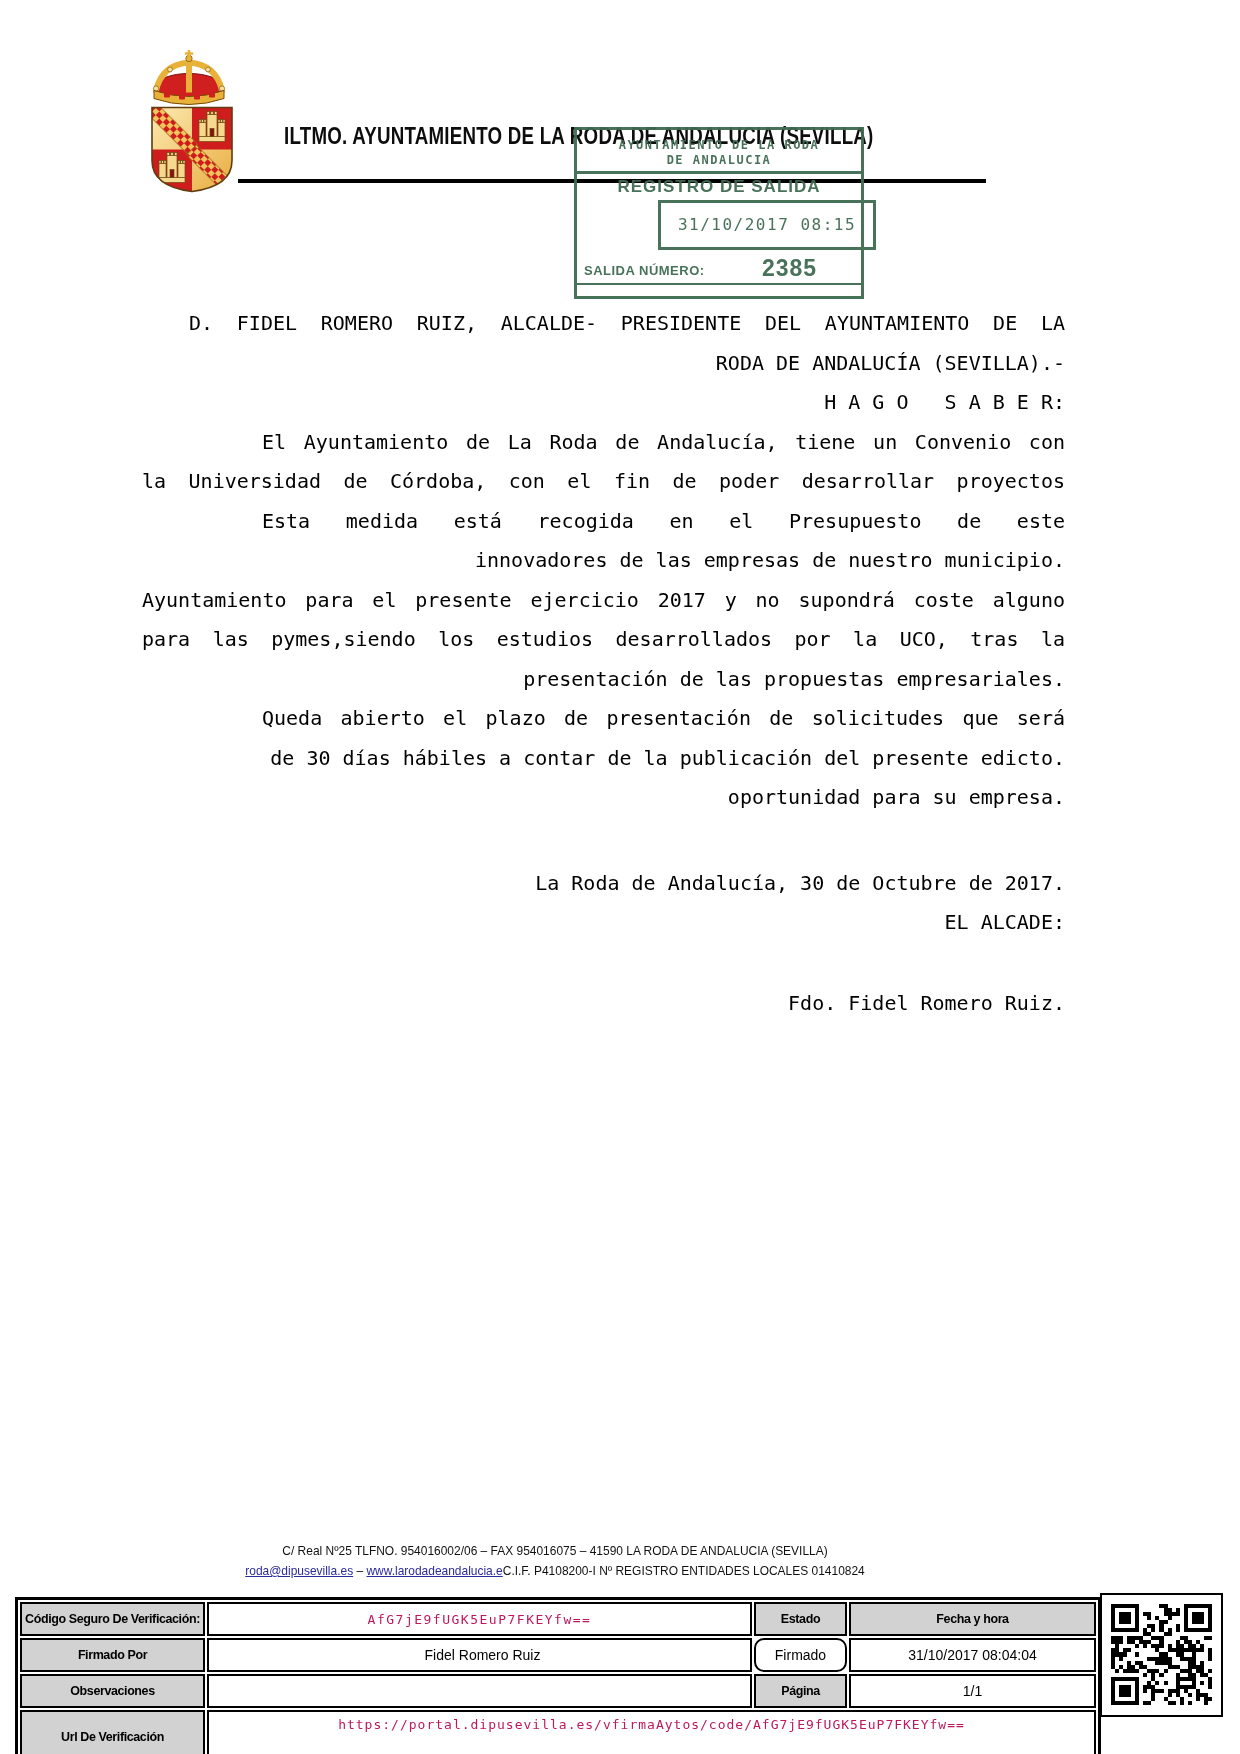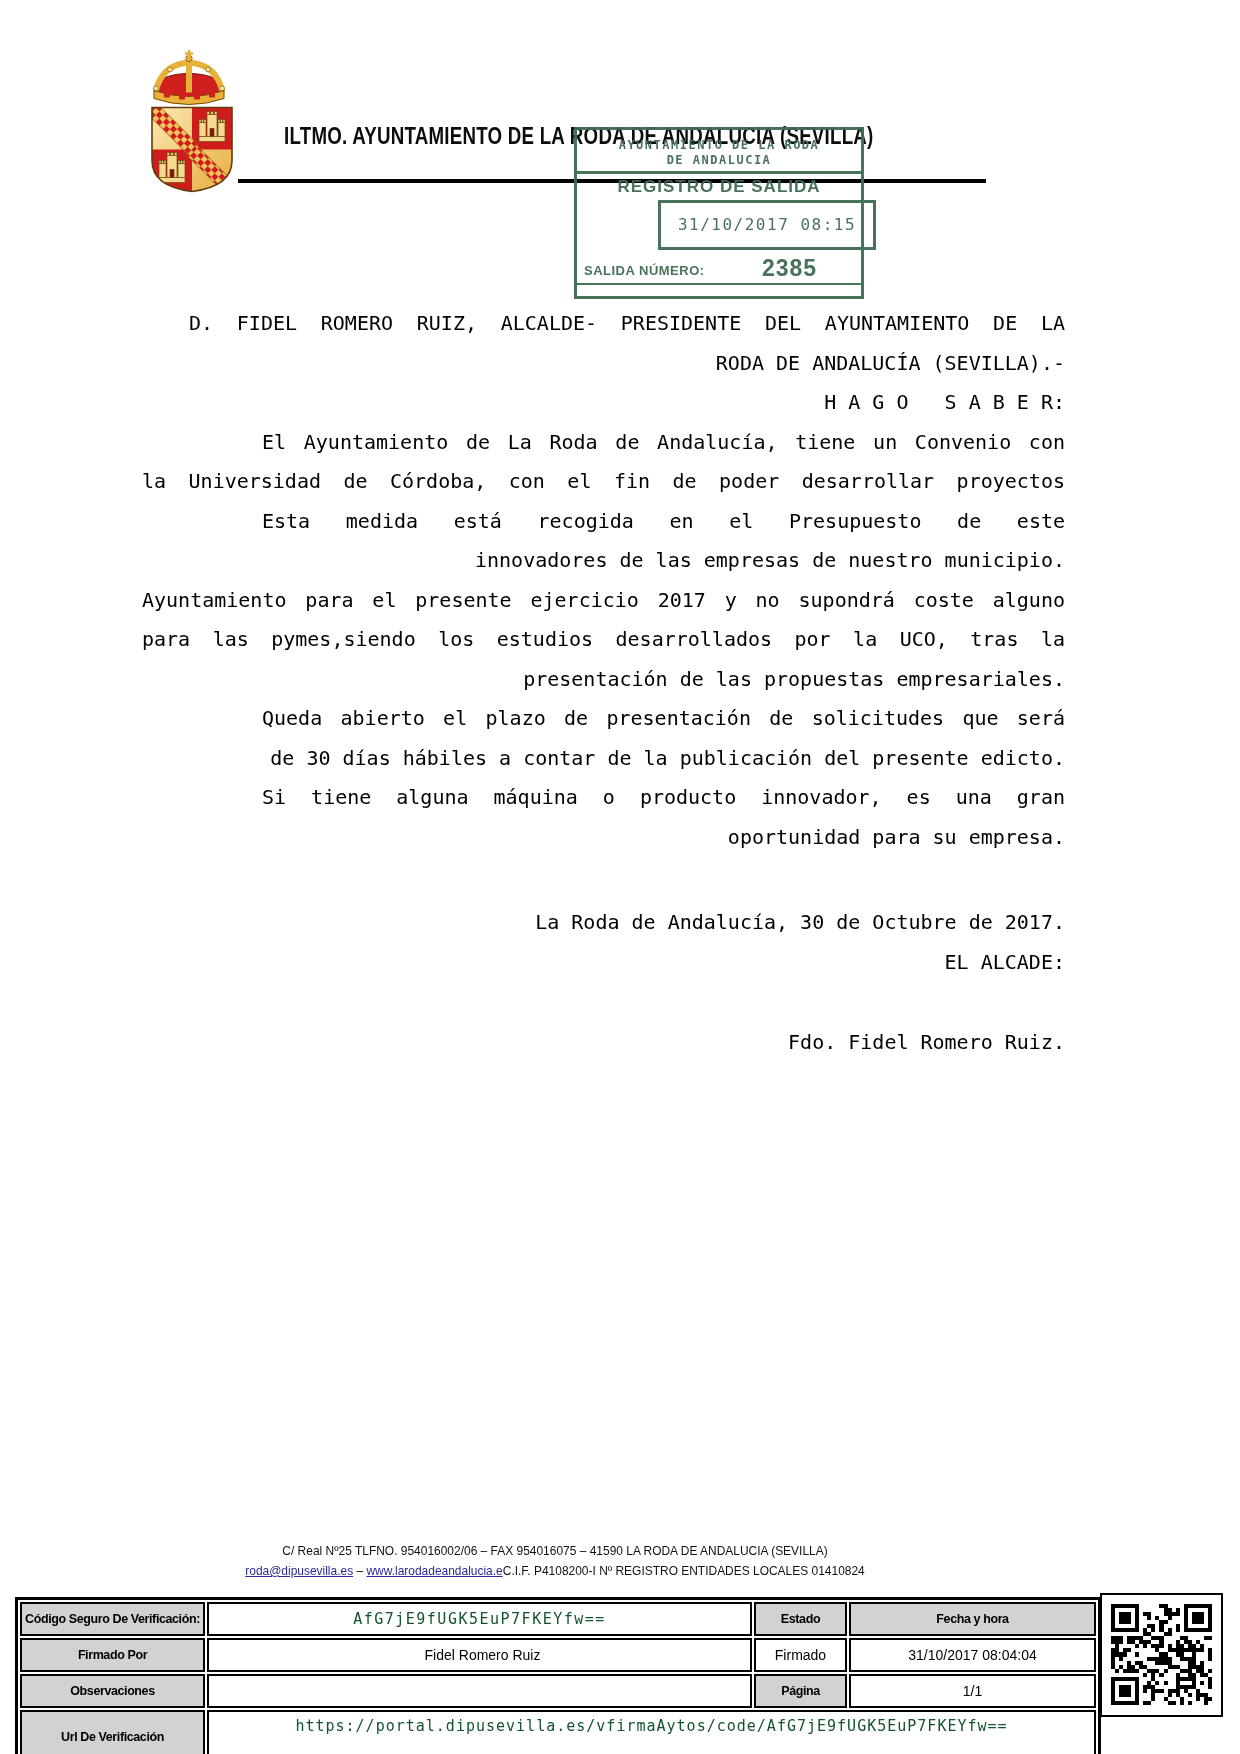--- a/index.html
+++ b/index.html
@@ -35,21 +35,21 @@
   .footer{position:absolute;left:140px;top:1541px;width:830px;text-align:center;font-size:13px;
           line-height:20px;color:#111;transform:scaleX(0.92);transform-origin:center top;}
   .footer a{color:#2b2b9b;text-decoration:underline;cursor:pointer;}
   
   .vtable{position:absolute;left:15px;top:1597px;border-collapse:separate;border-spacing:2px;
           border:3px solid #000;background:#fff;table-layout:fixed;}
   .vtable td,.vtable th{border:2px solid #000;font-size:12.5px;overflow:hidden;white-space:nowrap;}
   .vtable th{background:#d2d2d2;font-weight:bold;letter-spacing:-.4px;text-align:center;padding:8px 2px;}
   .vtable td{background:#fff;text-align:center;}
   .vtable .h22{height:21px;}
-  .vtable .mono{font-family:"DejaVu Sans Mono",monospace;color:#14532d;letter-spacing:1.5px;font-size:15px;}
+  .vtable .mono{font-family:"DejaVu Sans Mono",monospace;color:#be185d;letter-spacing:1.5px;font-size:13px;}
   .vtable .left{text-align:center;padding-left:7px;font-size:14px;}
   .vtable .urlcell{vertical-align:top;padding-top:5px;height:44px;}
   
   .qrbox{position:absolute;left:1100px;top:1593px;width:119px;height:120px;border:2px solid #000;background:#fff;}
   .qrbox svg{position:absolute;left:9px;top:9px;}
 </style>
 </head>
 <body>
 
 <div class="page">
@@ -147,21 +147,20 @@
       <div class="bl nj" style="padding-left: 47px;">H A G O   S A B E R:</div>
       <div class="bl j" style="padding-left: 120px;">El Ayuntamiento de La Roda de Andalucía, tiene un Convenio con</div>
       <div class="bl j">la Universidad de Córdoba, con el fin de poder desarrollar proyectos</div>
       <div class="bl j" style="padding-left: 120px;">Esta medida está recogida en el Presupuesto de este</div>
       <div class="bl nj">innovadores de las empresas de nuestro municipio.</div>
       <div class="bl j">Ayuntamiento para el presente ejercicio 2017 y no supondrá coste alguno</div>
       <div class="bl j">para las pymes,siendo los estudios desarrollados por la UCO, tras la</div>
       <div class="bl nj">presentación de las propuestas empresariales.</div>
       <div class="bl j" style="padding-left: 120px;">Queda abierto el plazo de presentación de solicitudes que será</div>
       <div class="bl nj">de 30 días hábiles a contar de la publicación del presente edicto.</div>
-      <div class="bl j" style="padding-left: 120px;">Si tiene alguna máquina o producto innovador, es una gran</div>
       <div class="bl nj">oportunidad para su empresa.</div>
       <div class="bl nj" style="padding-left: 71px; margin-top: 46px;">La Roda de Andalucía, 30 de Octubre de 2017.</div>
       <div class="bl nj" style="padding-left: 193px;">EL ALCADE:</div>
       <div class="bl nj" style="padding-left: 148px; margin-top: 41px;">Fdo. Fidel Romero Ruiz.</div>
     </div>
 
   <div class="footer">
     <div>C/ Real Nº25 TLFNO. 954016002/06 – FAX 954016075 – 41590 LA RODA DE ANDALUCIA (SEVILLA)</div>
     <div>
       <a>roda@dipusevilla.es</a><span> – </span><a>www.larodadeandalucia.e</a><span>C.I.F. P4108200-I Nº REGISTRO ENTIDADES LOCALES 01410824</span>
@@ -178,21 +177,21 @@
     <tbody>
         <tr class="h22">
       <th>Código Seguro De Verificación:</th>
       <td class="mono">AfG7jE9fUGK5EuP7FKEYfw==</td>
       <th>Estado</th>
       <th>Fecha y hora</th>
     </tr>
     <tr class="h22">
       <th>Firmado Por</th>
       <td class="left">Fidel Romero Ruiz</td>
-      <td style="font-size:14px;">Firmado</td>
+      <td style="font-size:14px;border-radius:10px;">Firmado</td>
       <td style="font-size:14px;">31/10/2017 08:04:04</td>
     </tr>
     <tr class="h22">
       <th>Observaciones</th>
       <td></td>
       <th>Página</th>
       <td style="font-size:14px;">1/1</td>
     </tr>
     <tr>
       <th>Url De Verificación</th>

